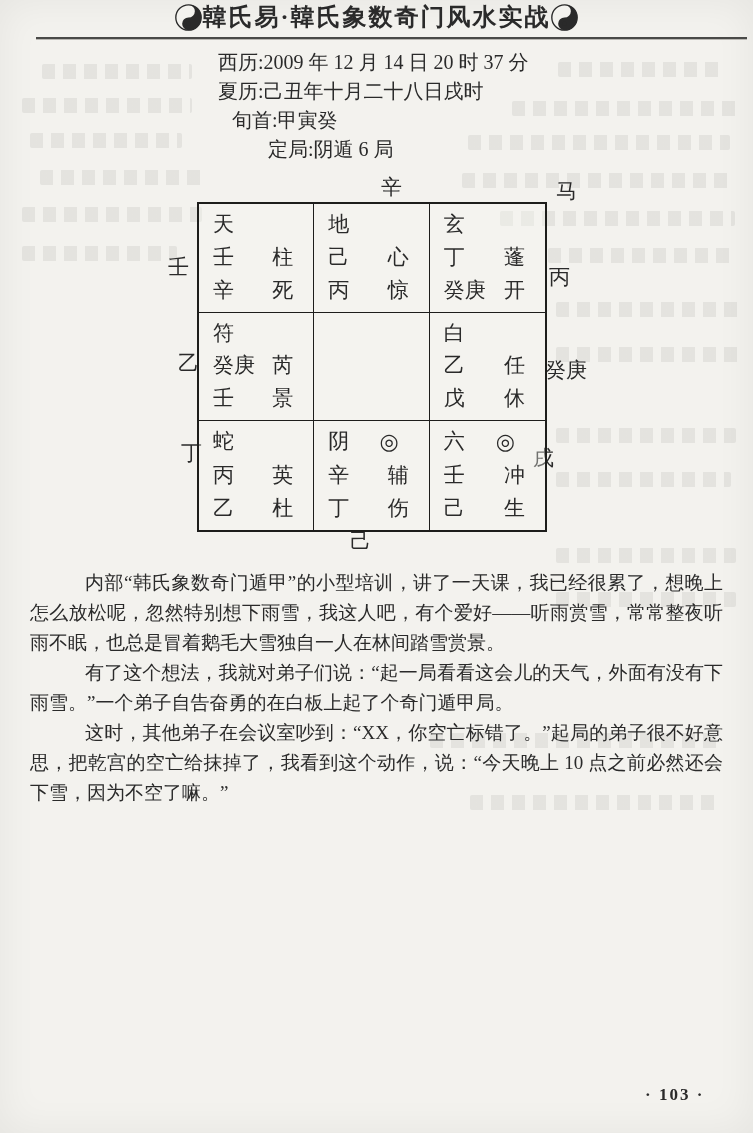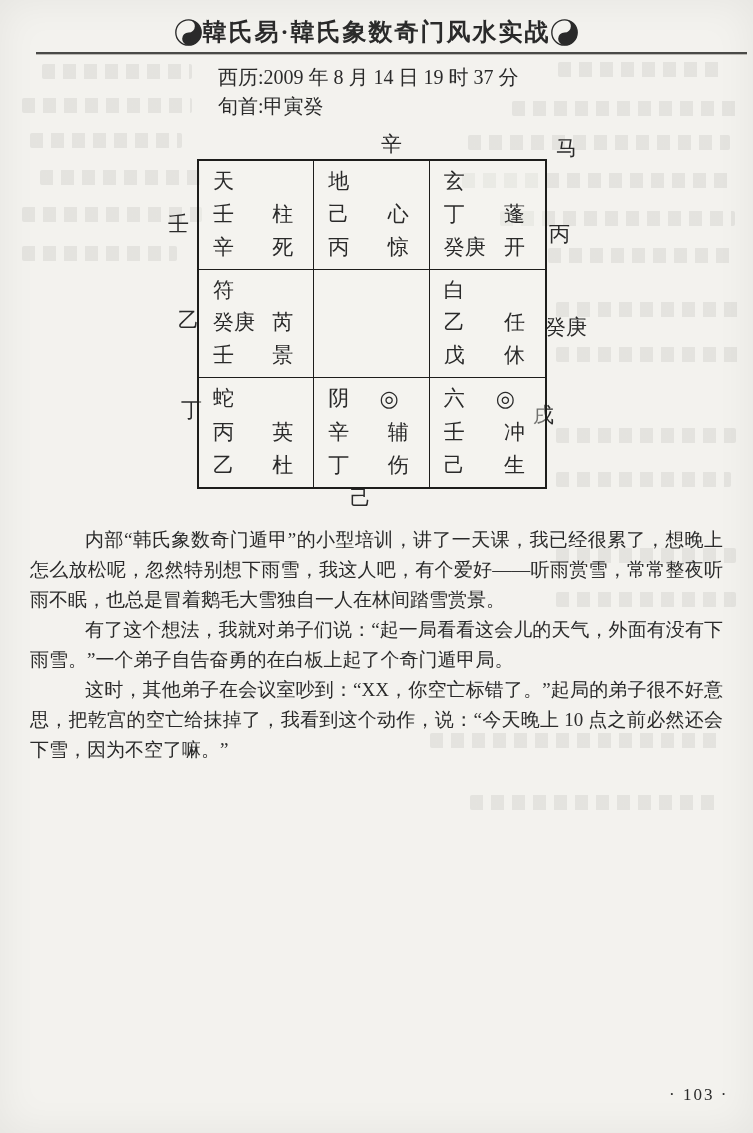--- a/index.html
+++ b/index.html
@@ -9,21 +9,21 @@
     margin:0 auto;
     background:#f3f2ee;
     color:#2a2a2a;
     font-family:"Liberation Serif","DejaVu Serif",serif;
     overflow:hidden;
     box-shadow:inset 0 0 40px rgba(0,0,0,0.06);
   }
   
   .header{
     display:flex;align-items:center;justify-content:center;
-    padding-top:15px;height:34px;
+    padding-top:0;height:34px;
   }
   .header h1{
     margin:0;font-size:24px;font-weight:bold;letter-spacing:2px;line-height:32px;
   }
   .yy{display:inline-flex;align-items:center;}
   .rule{
     margin:3px 6px 0 36px;height:0;
     border-top:2.5px solid #4a4a48;
     border-bottom:1px solid #b9b7b2;
   }
@@ -62,21 +62,21 @@
   }
   .qcell:nth-child(3n){border-right:none;}
   .qcell:nth-child(n+7){border-bottom:none;}
   .ln{display:flex;align-items:center;height:24px;}
   .ln .rt{margin-left:auto;}
   .marker{margin-left:auto;margin-right:10px;font-size:22px;font-family:"DejaVu Sans",sans-serif;}
   
   .bodytext{margin:4px 30px 0 30px;font-size:19px;line-height:30px;text-align:justify;}
   .bodytext p{margin:0;text-indent:2.9em;}
   
-  .footer{position:absolute;left:645px;top:1085px;font-size:17px;font-weight:normal;letter-spacing:2px;margin-left:24px;}
+  .footer{position:absolute;left:645px;top:1085px;font-size:17px;font-weight:bold;letter-spacing:2px;}
   
   .smudge{
     position:absolute;height:15px;border-radius:2px;
     background:repeating-linear-gradient(90deg, rgba(70,70,68,0.085) 0 13px, rgba(0,0,0,0) 13px 21px);
     filter:blur(0.7px);
   }
 </style>
 </head>
 <body>
 
@@ -118,22 +118,24 @@
         <circle cx="50" cy="50" r="47" fill="#f3f2ee" stroke="#2a2a2a" stroke-width="5"></circle>
         <path d="M50 3 a47 47 0 0 1 0 94 a23.5 23.5 0 0 1 0 -47 a23.5 23.5 0 0 0 0 -47" fill="#2a2a2a"></path>
         <circle cx="50" cy="26.5" r="7.5" fill="#f3f2ee"></circle>
         <circle cx="50" cy="73.5" r="7.5" fill="#2a2a2a"></circle>
       </svg>
     </span>
   </div>
   <div class="rule"></div>
 
   <div class="info">
-    <div class="info-line">西历:2009 年 8 月 14 日 19 时 37 分</div>
+    <div class="info-line">西历:2009 年 12 月 14 日 20 时 37 分</div>
+    <div class="info-line">夏历:己丑年十月二十八日戌时</div>
     <div class="info-line">旬首:甲寅癸</div>
+    <div class="info-line">定局:阴遁 6 局</div>
   </div>
 
   <div class="chart-area">
     <span class="olabel top">辛</span>
     <span class="olabel topright">马</span>
     <span class="olabel l0">壬</span>
     <span class="olabel l1">乙</span>
     <span class="olabel l2">丁</span>
     <span class="olabel r0">丙</span>
     <span class="olabel r1">癸庚</span>

